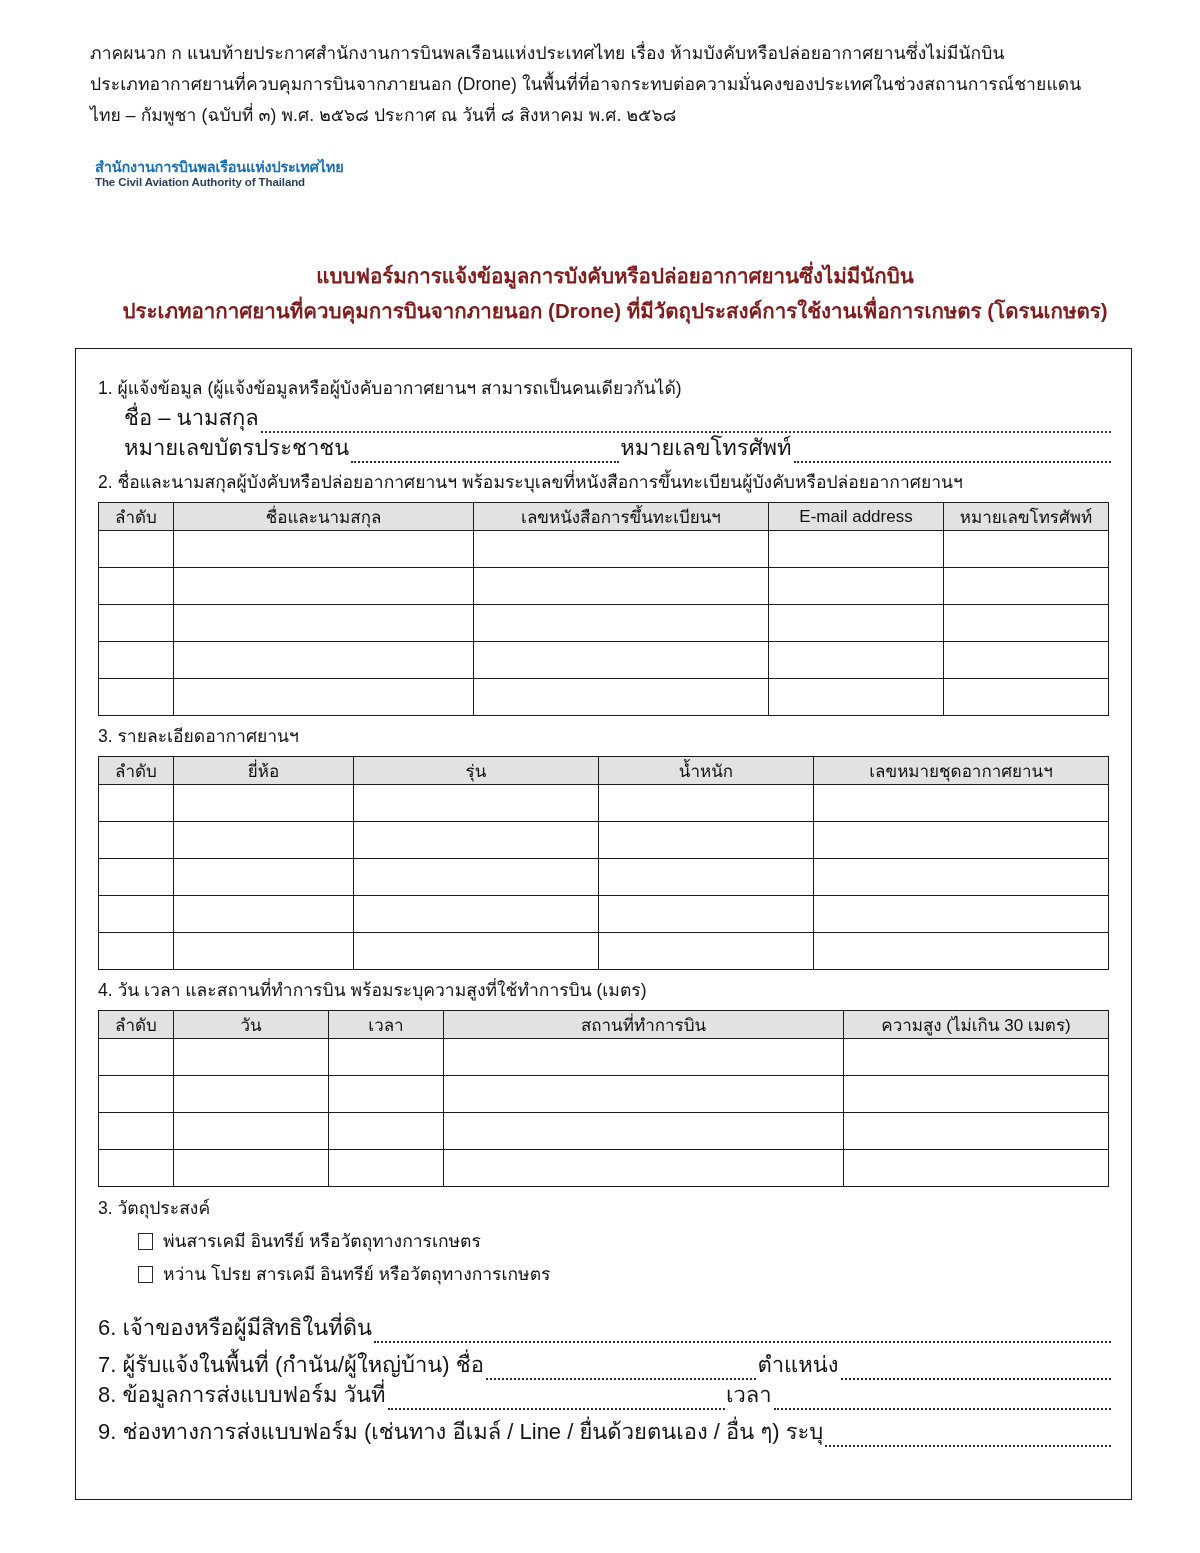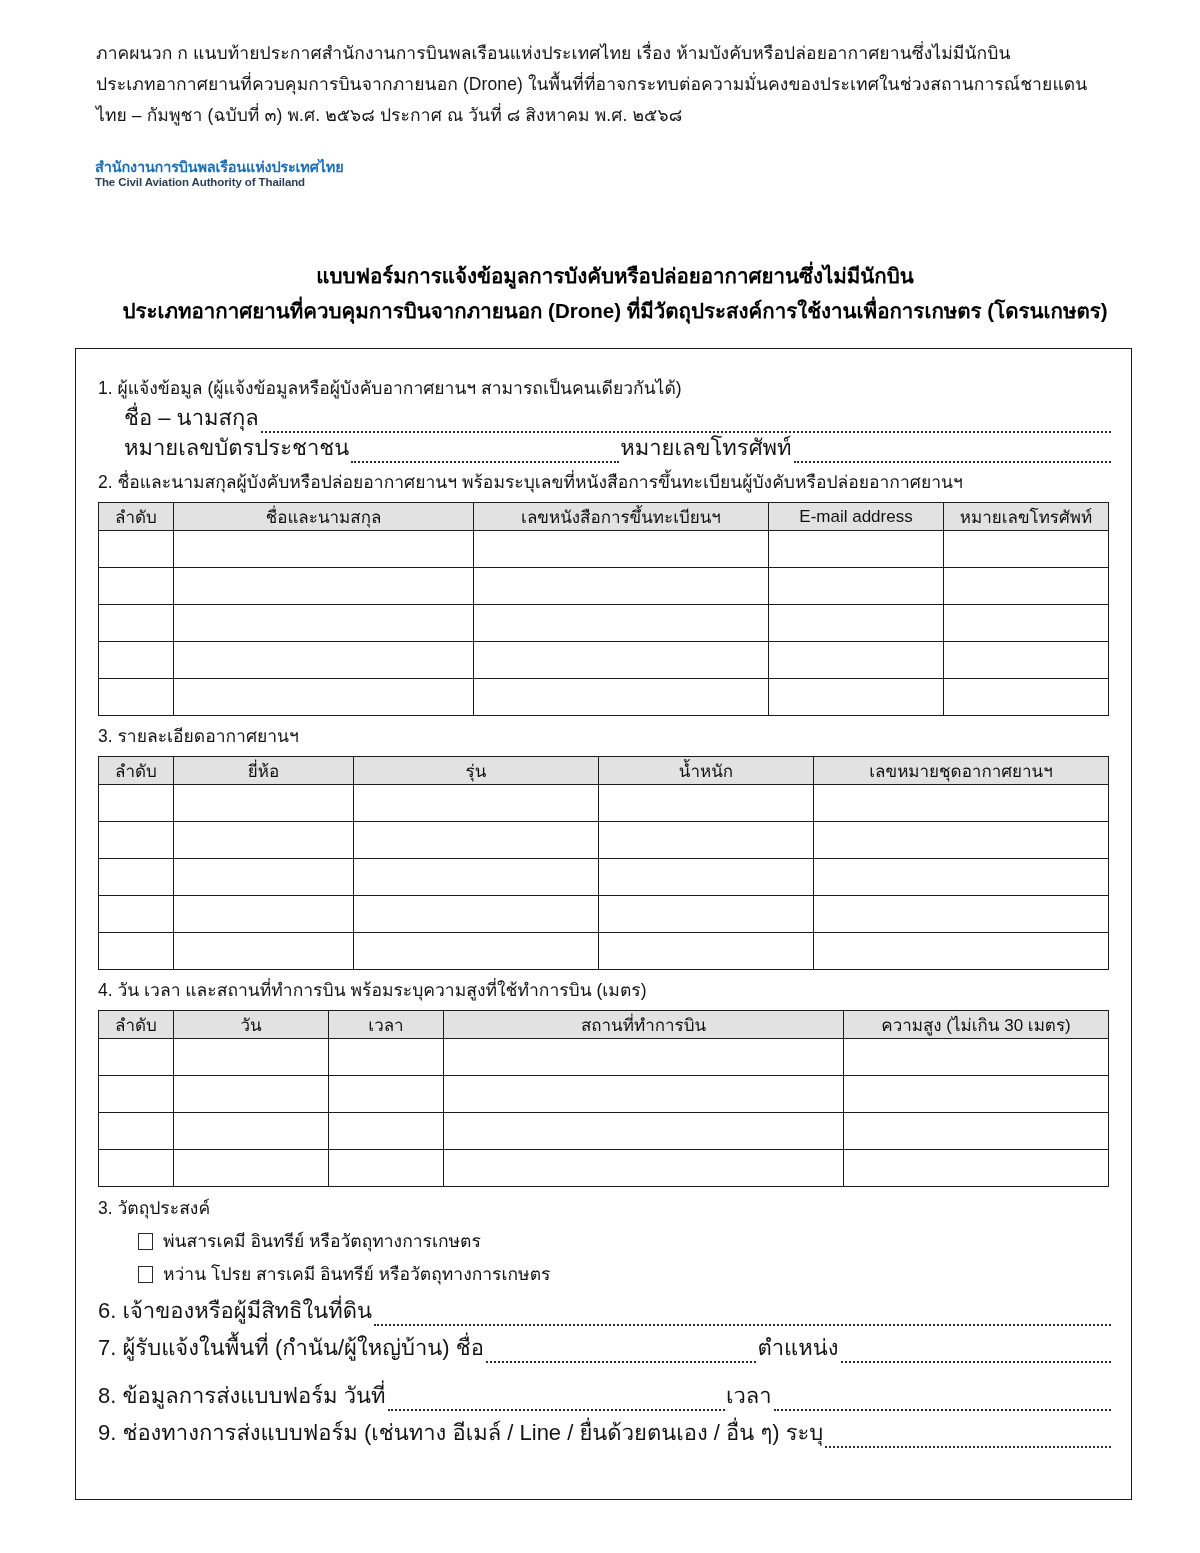--- a/index.html
+++ b/index.html
@@ -14,21 +14,21 @@
     height: 1553px;
     position: relative;
     font-family: "Liberation Sans", "DejaVu Sans", sans-serif;
     color: #101010;
     overflow: hidden;
   }
 
   
   .doc-header {
     position: absolute;
-    left: 96px;
+    left: 90px;
     top: 38px;
     width: 1055px;
     font-size: 17.5px;
     line-height: 31px;
     color: #161616;
     letter-spacing: 0.1px;
   }
   .doc-header p { margin: 0; }
 
   
@@ -80,21 +80,21 @@
   
   .form-title {
     position: absolute;
     left: 80px;
     top: 258px;
     width: 1070px;
     text-align: center;
     font-size: 20.5px;
     font-weight: bold;
     line-height: 35px;
-    color: #000000;
+    color: #7f1d1d;
   }
   .form-title .line2 { font-size: 20.5px; }
 
   
   .page-frame {
     position: absolute;
     left: 75px;
     top: 348px;
     width: 1057px;
     height: 1152px;
@@ -382,33 +382,33 @@
     <div class="item" style="margin-top:6px;">3. วัตถุประสงค์</div>
     <div class="chk-row">
       <span class="chk-box"></span>
       <span>พ่นสารเคมี อินทรีย์ หรือวัตถุทางการเกษตร</span>
     </div>
     <div class="chk-row">
       <span class="chk-box"></span>
       <span>หว่าน โปรย สารเคมี อินทรีย์ หรือวัตถุทางการเกษตร</span>
     </div>
 
-    <div class="row-flex" style="margin-top:7px;">
+    <div class="row-flex" style="margin-top:24px;">
       <span class="lbl">6. เจ้าของหรือผู้มีสิทธิในที่ดิน</span>
       <span class="dots"></span>
     </div>
 
     <div class="row-flex" style="margin-top:7px;text-align:center;">
       <span class="lbl">7. ผู้รับแจ้งในพื้นที่ (กำนัน/ผู้ใหญ่บ้าน) ชื่อ</span>
       <span class="dots" style="max-width:300px;"></span>
       <span class="lbl">ตำแหน่ง</span>
       <span class="dots"></span>
     </div>
 
-    <div class="row-flex" style="margin-top:18px;">
+    <div class="row-flex" style="margin-top:0;">
       <span class="lbl">8. ข้อมูลการส่งแบบฟอร์ม วันที่</span>
       <span class="dots" style="max-width:372px;"></span>
       <span class="lbl">เวลา</span>
       <span class="dots"></span>
     </div>
 
     <div class="row-flex" style="margin-top:7px;">
       <span class="lbl">9. ช่องทางการส่งแบบฟอร์ม (เช่นทาง อีเมล์ / Line / ยื่นด้วยตนเอง / อื่น ๆ) ระบุ</span>
       <span class="dots"></span>
     </div>

